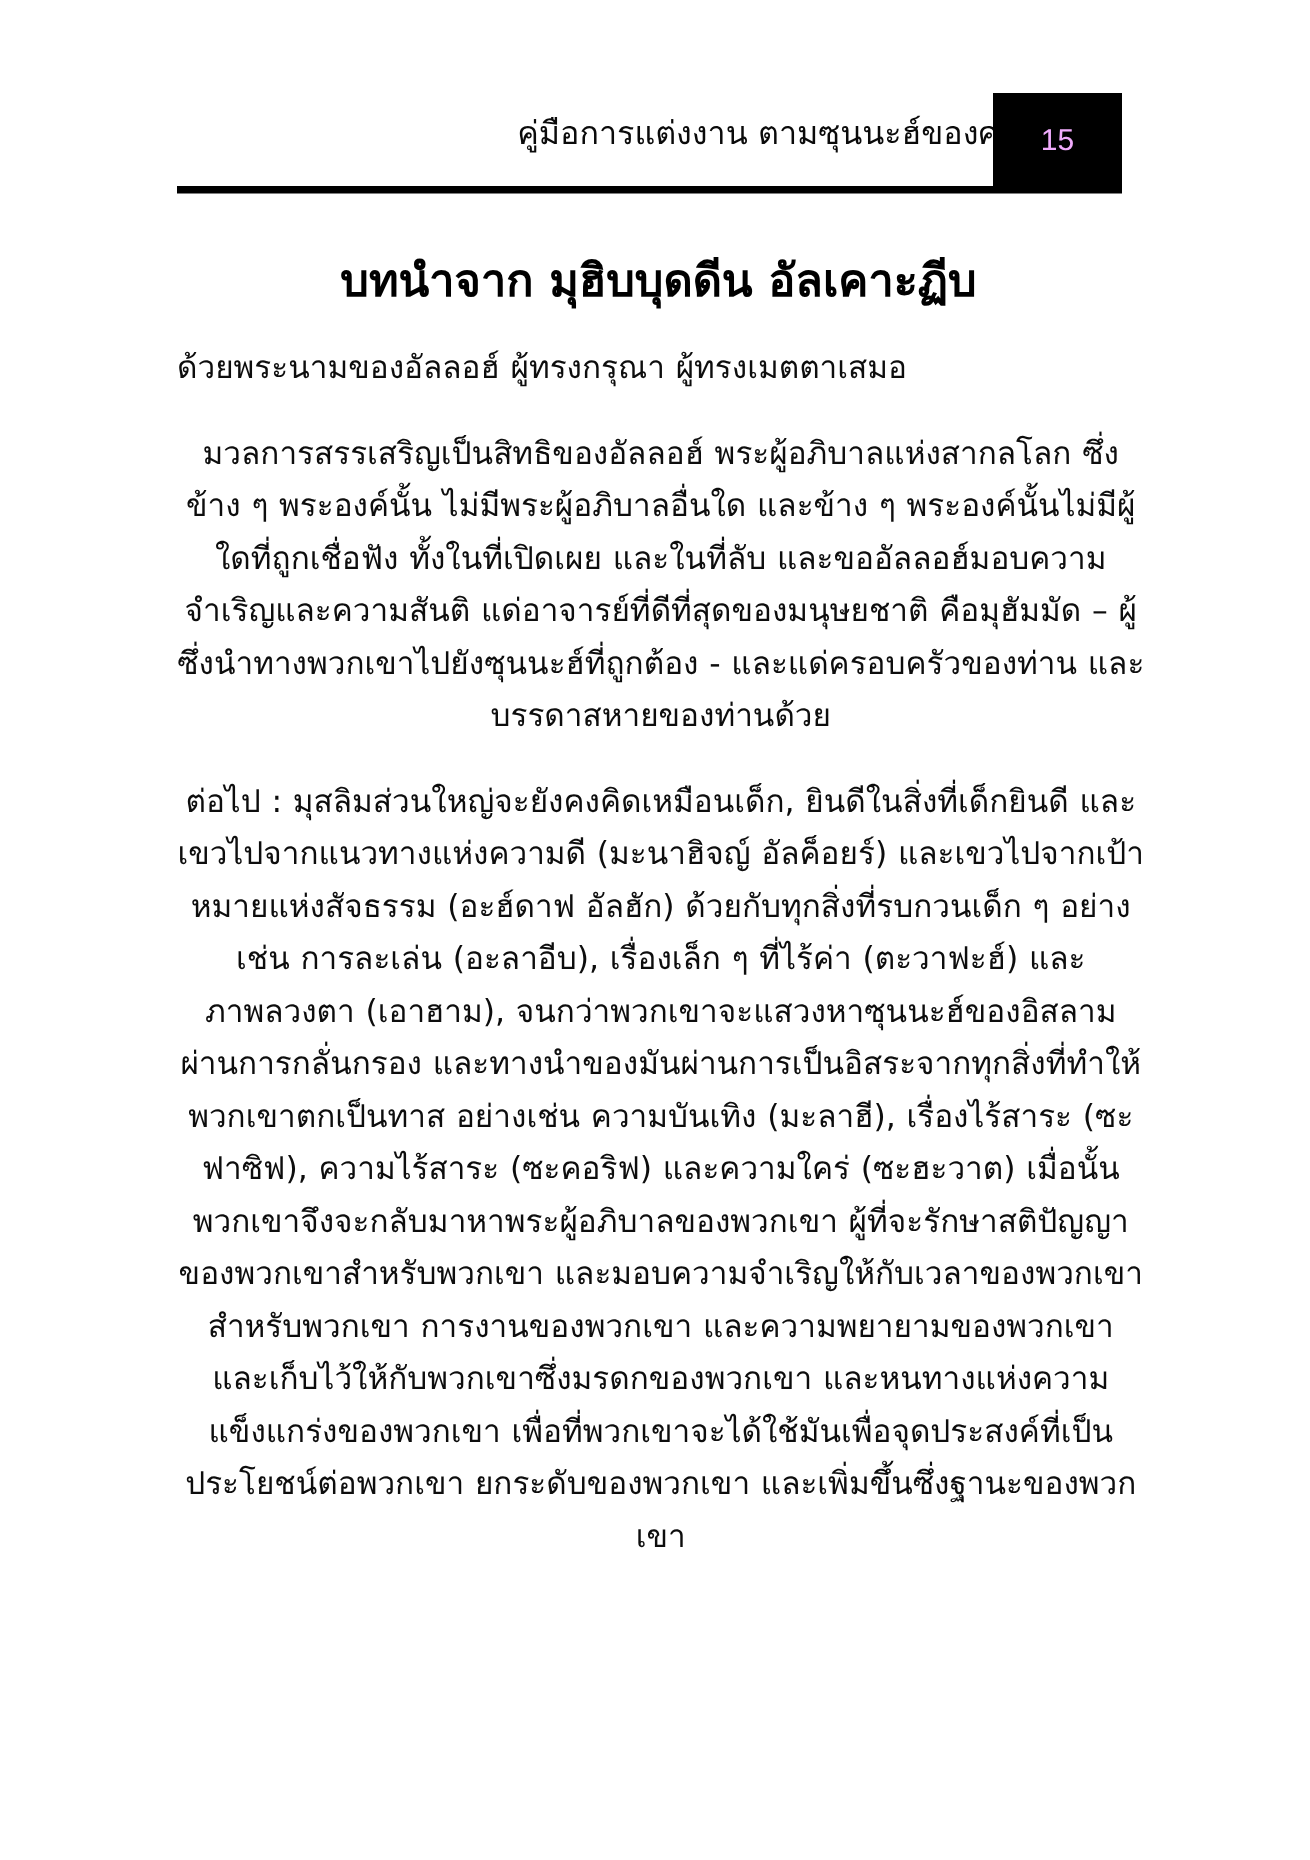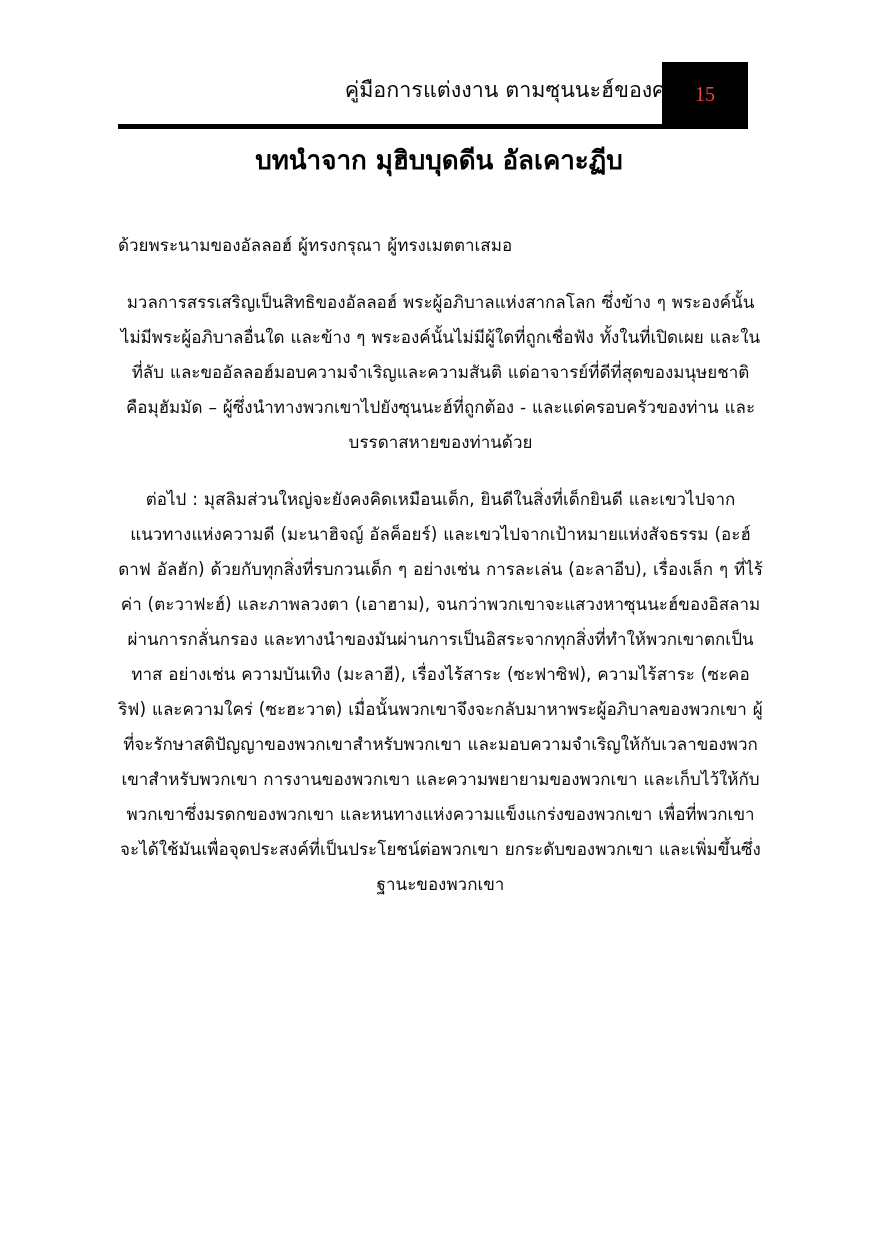--- a/index.html
+++ b/index.html
@@ -51,58 +51,58 @@
     top: 62px;
     width: 86px;
     height: 64px;
     background: #000000;
     display: flex;
     align-items: center;
     justify-content: center;
   }
 
   .page-number {
-    color: #ef4444;
+    color: #f0abfc;
     font-size: 20px;
     line-height: 1;
-    font-family: Liberation Serif, serif;
+    font-family: Liberation Sans, sans-serif;
   }
 
   .header-rule {
     position: absolute;
     left: 118px;
     top: 124px;
     width: 630px;
     height: 5px;
     background: #000000;
   }
 
   
   .chapter-title {
     position: absolute;
     left: 118px;
-    top: 141px;
+    top: 165px;
     width: 642px;
     text-align: center;
-    font-size: 26px;
+    font-size: 30px;
     font-weight: bold;
     line-height: 1.5;
     color: #000000;
   }
 
   
   .body-block {
     position: absolute;
     left: 118px;
     top: 228px;
     width: 645px;
   }
 
   .para {
-    font-size: 17px;
+    font-size: 21px;
     line-height: 35px;
     color: #0d0d0d;
     text-align: left;
     margin: 0;
     word-spacing: 0.5px;
   }
 
   .para + .para {
     margin-top: 22px;
     text-align: center;

